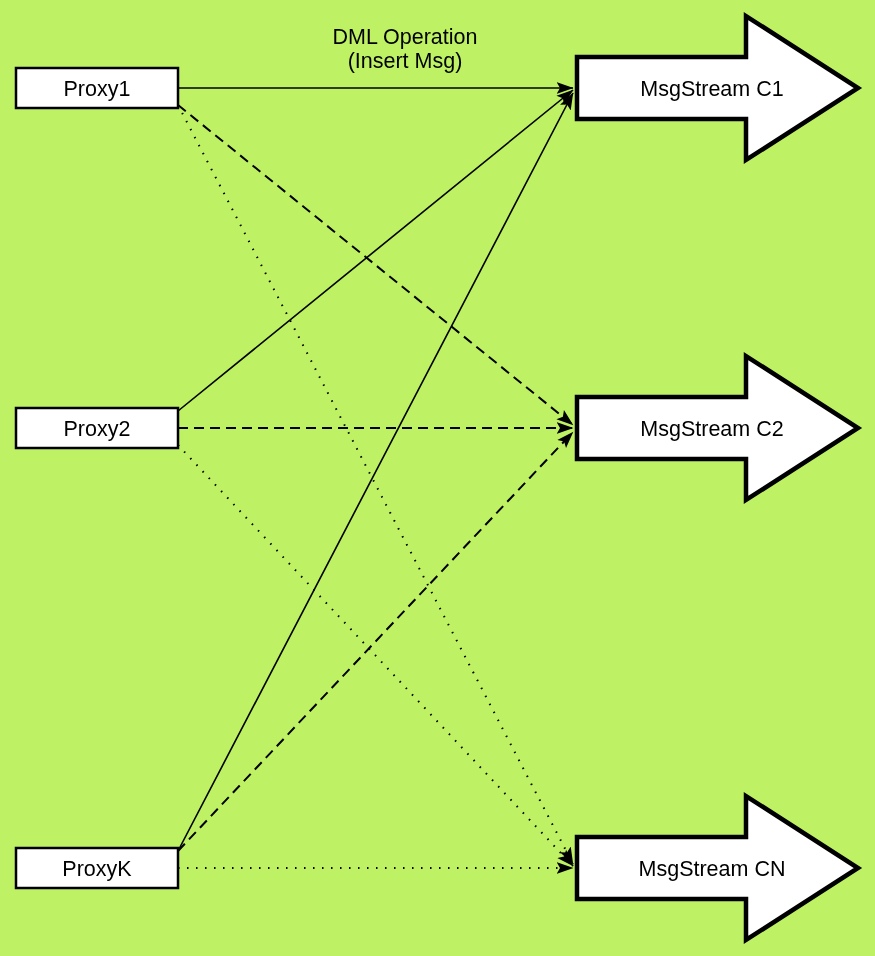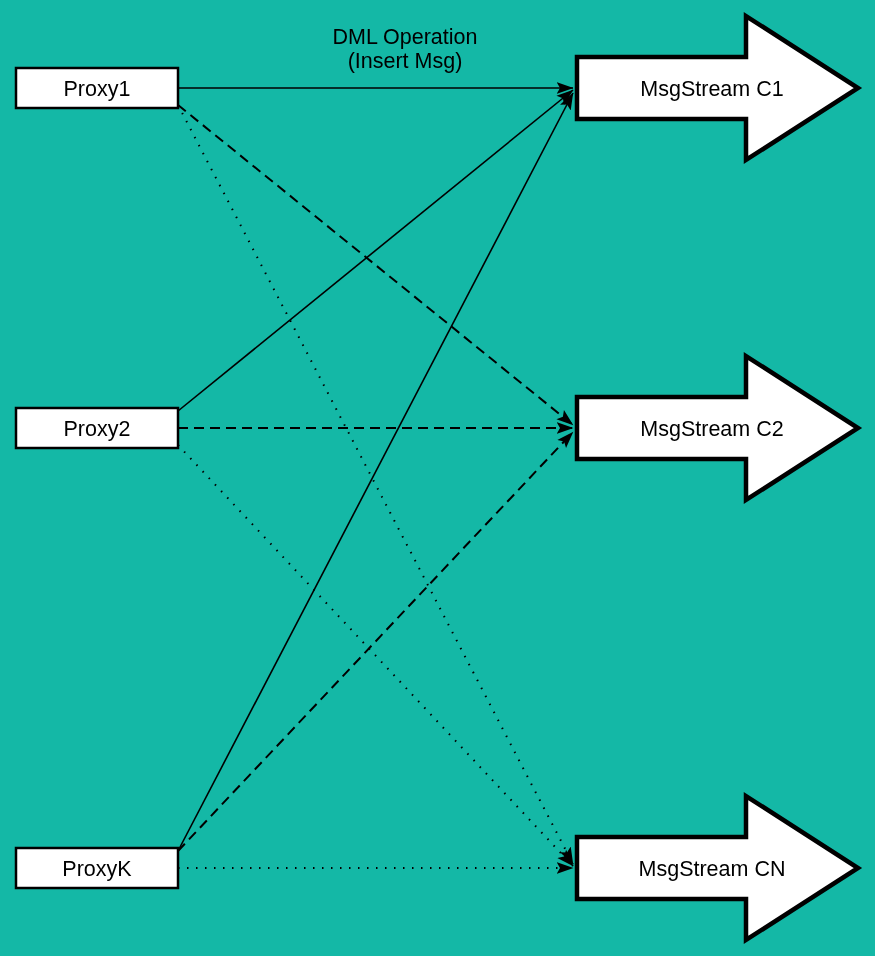--- a/index.html
+++ b/index.html
@@ -4,21 +4,21 @@
 <style>
   html, body {
     margin: 0;
     padding: 0;
     background: #ffffff;
   }
   .canvas {
     position: relative;
     width: 875px;
     height: 956px;
-    background: #14b8a6;
+    background: #bef264;
     font-family: "Liberation Sans", sans-serif;
   }
   svg text {
     font-family: "Liberation Sans", sans-serif;
     fill: #000000;
   }
   .node-label { font-size: 21.5px; }
   .title-label { font-size: 21.5px; }
 </style>
 </head>

